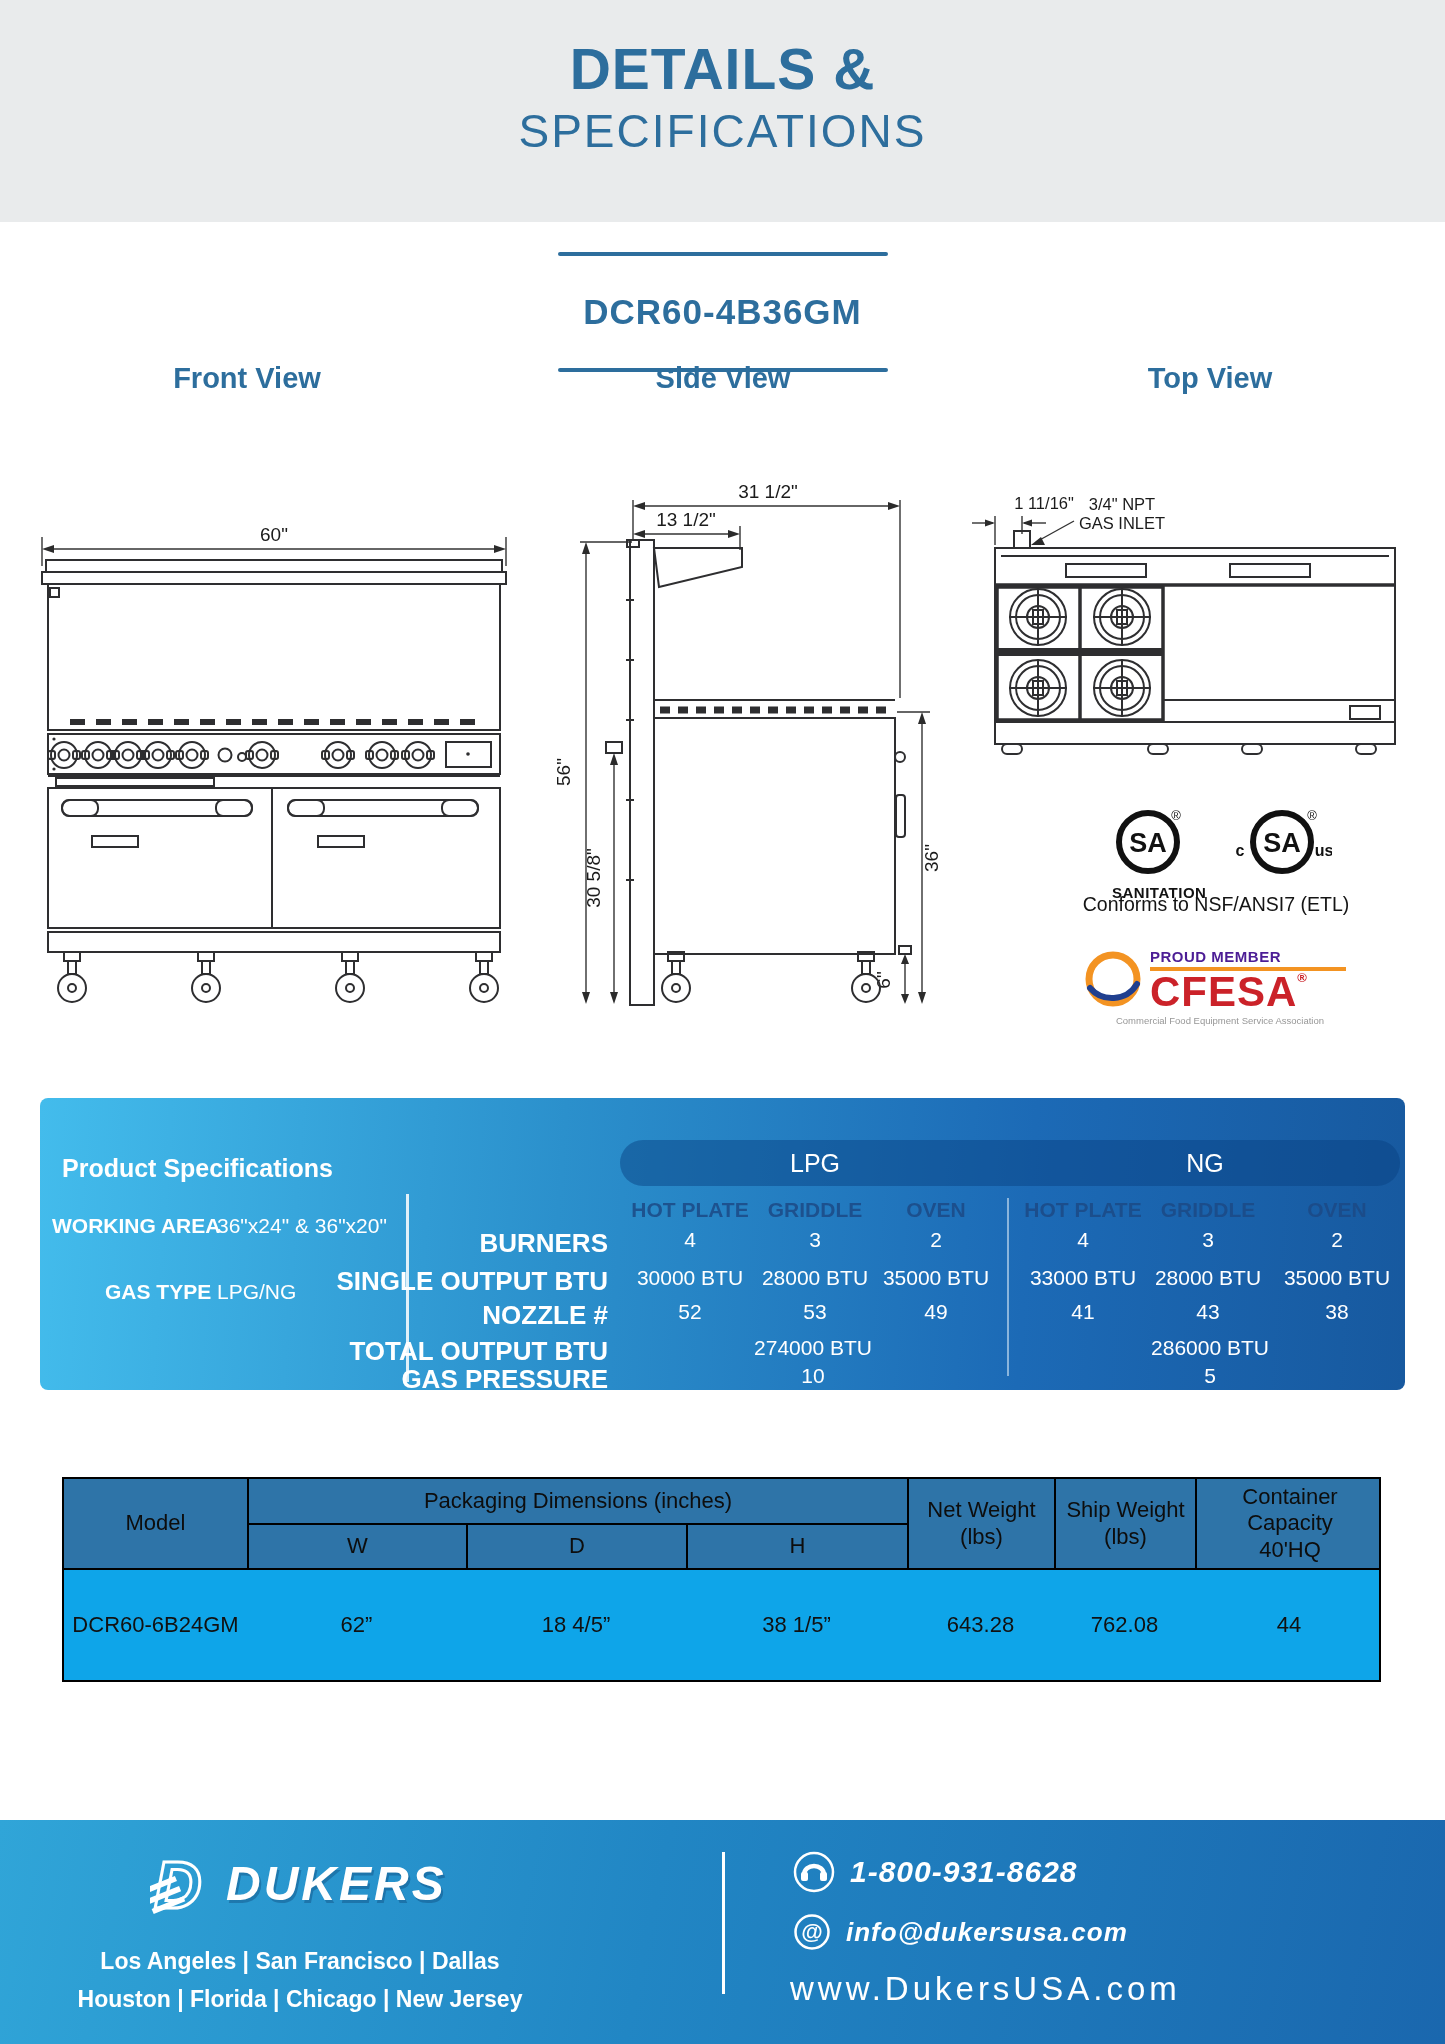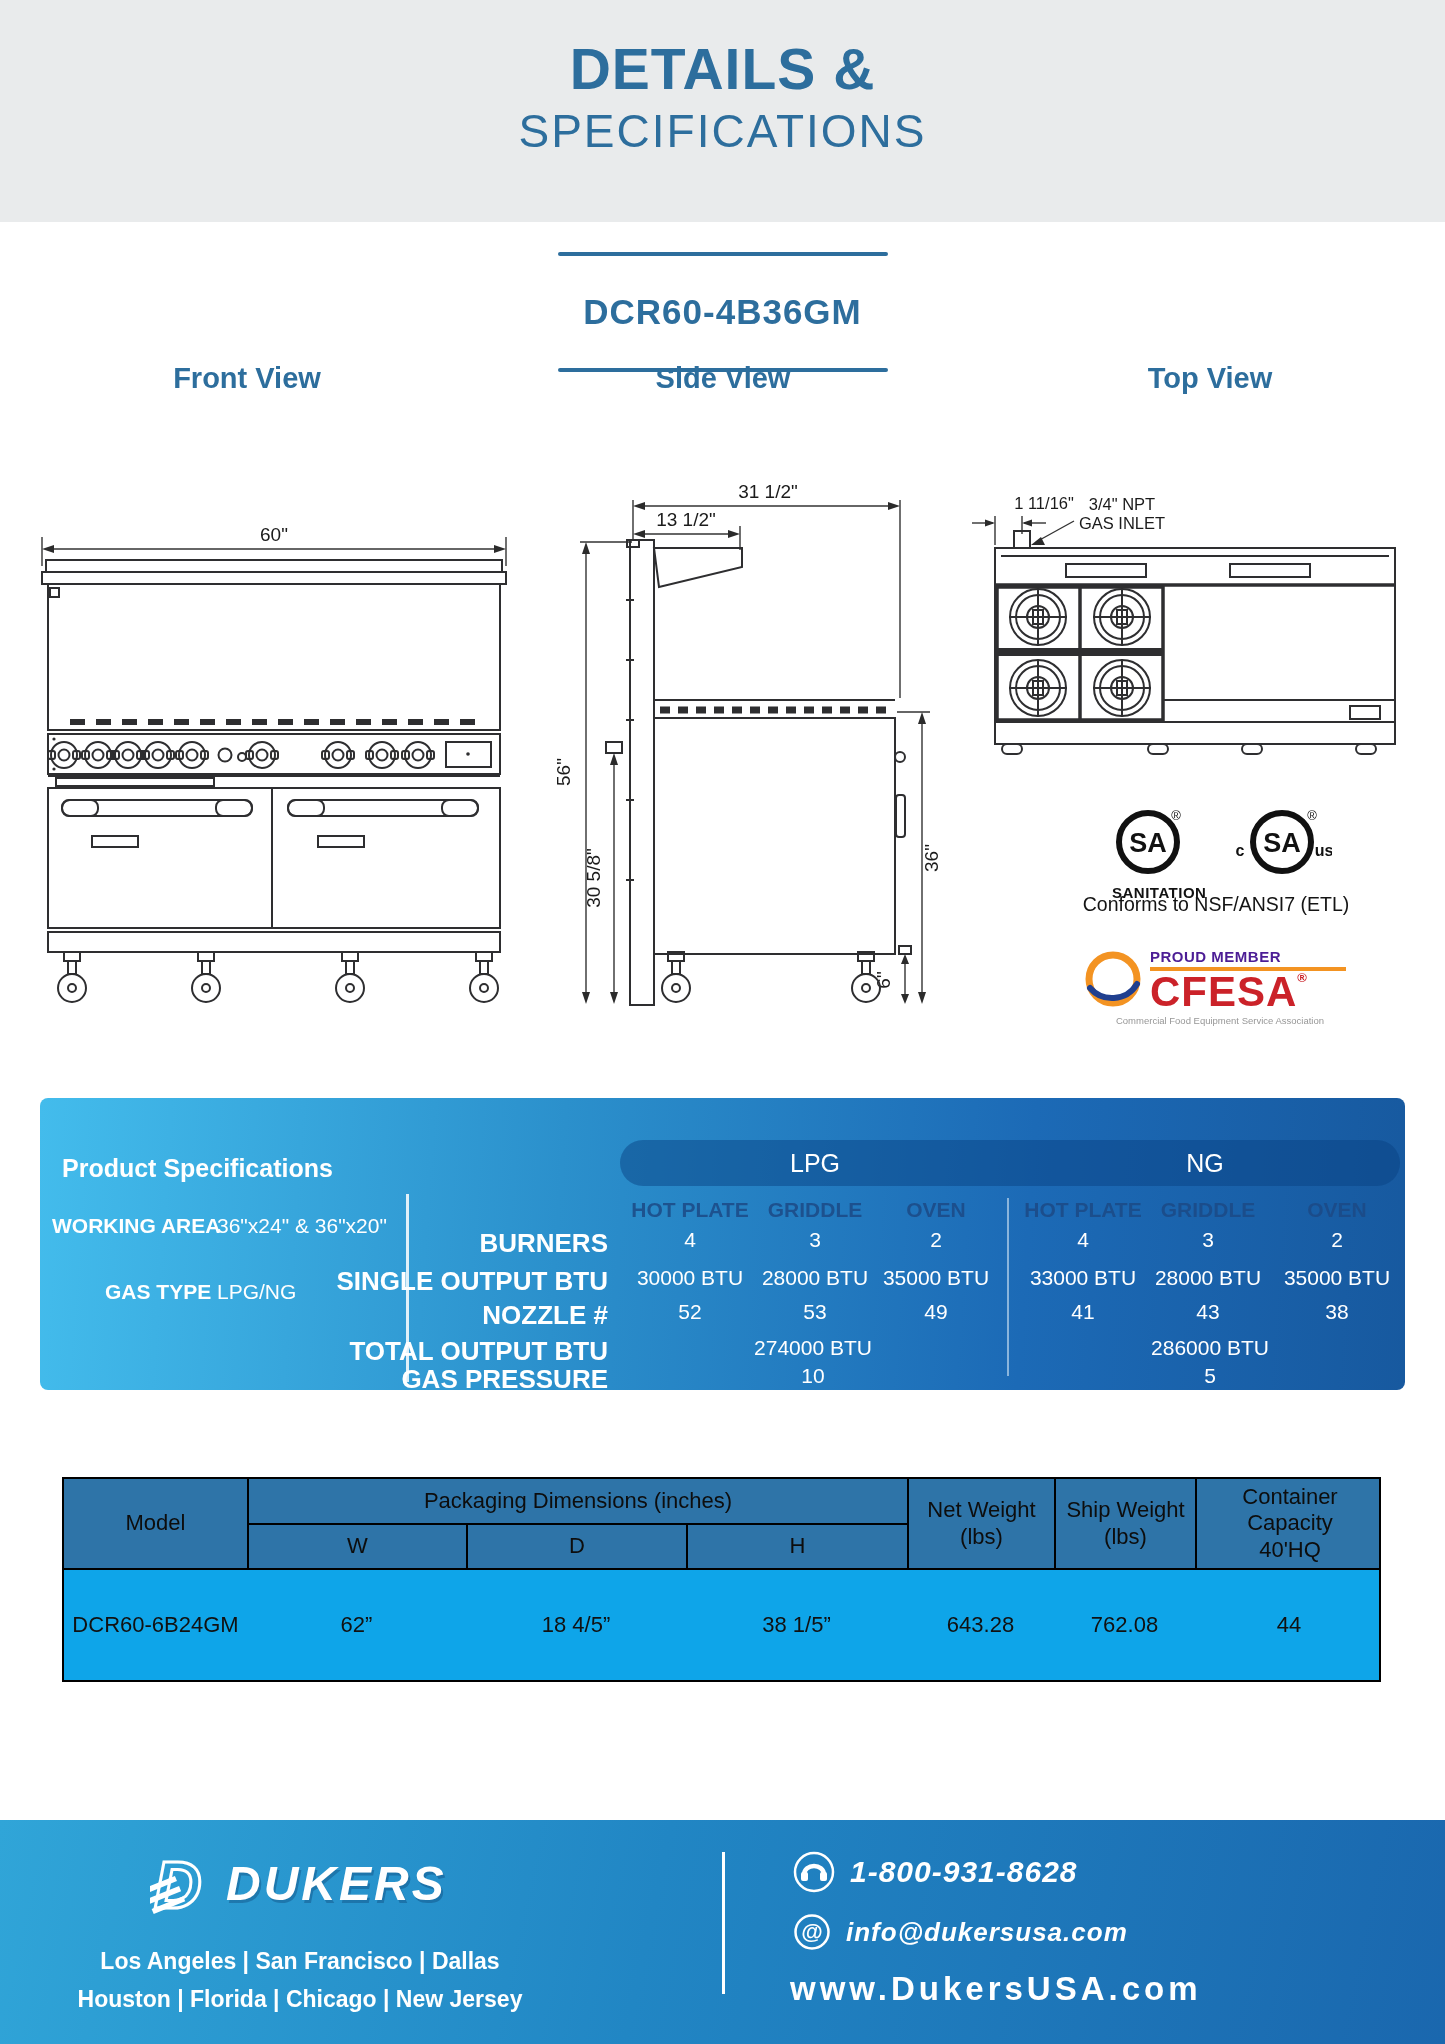--- a/index.html
+++ b/index.html
@@ -87,21 +87,21 @@
   .brandname{font-size:48px;font-weight:700;font-style:italic;letter-spacing:3px;margin-left:10px;
              text-shadow:2px 3px 0 rgba(10,60,110,.35);}
   .cities{position:absolute;left:20px;width:560px;text-align:center;font-size:23px;font-weight:700;}
   .cl1{top:128px}.cl2{top:166px}
   .fdiv{position:absolute;left:722px;top:32px;width:2.5px;height:142px;background:#ffffff;}
   .contact{position:absolute;display:flex;align-items:center;gap:14px;}
   .phone-row{left:792px;top:30px;}
   .email-row{left:792px;top:92px;}
   .phone-txt{font-size:30px;font-weight:700;font-style:italic;letter-spacing:1px;}
   .email-txt{font-size:26px;font-weight:700;font-style:italic;letter-spacing:1px;}
-  .web{position:absolute;left:790px;top:150px;font-size:33px;font-weight:700;letter-spacing:4px;text-align:right;}
+  .web{position:absolute;left:790px;top:150px;font-size:33px;font-weight:400;letter-spacing:4px;text-align:right;}
 </style>
 </head>
 <body>
 
 <div class="page">
 
   <header class="hero">
     <div class="hero-l1">DETAILS &amp;</div>
     <div class="hero-l2">SPECIFICATIONS</div>
   </header>

